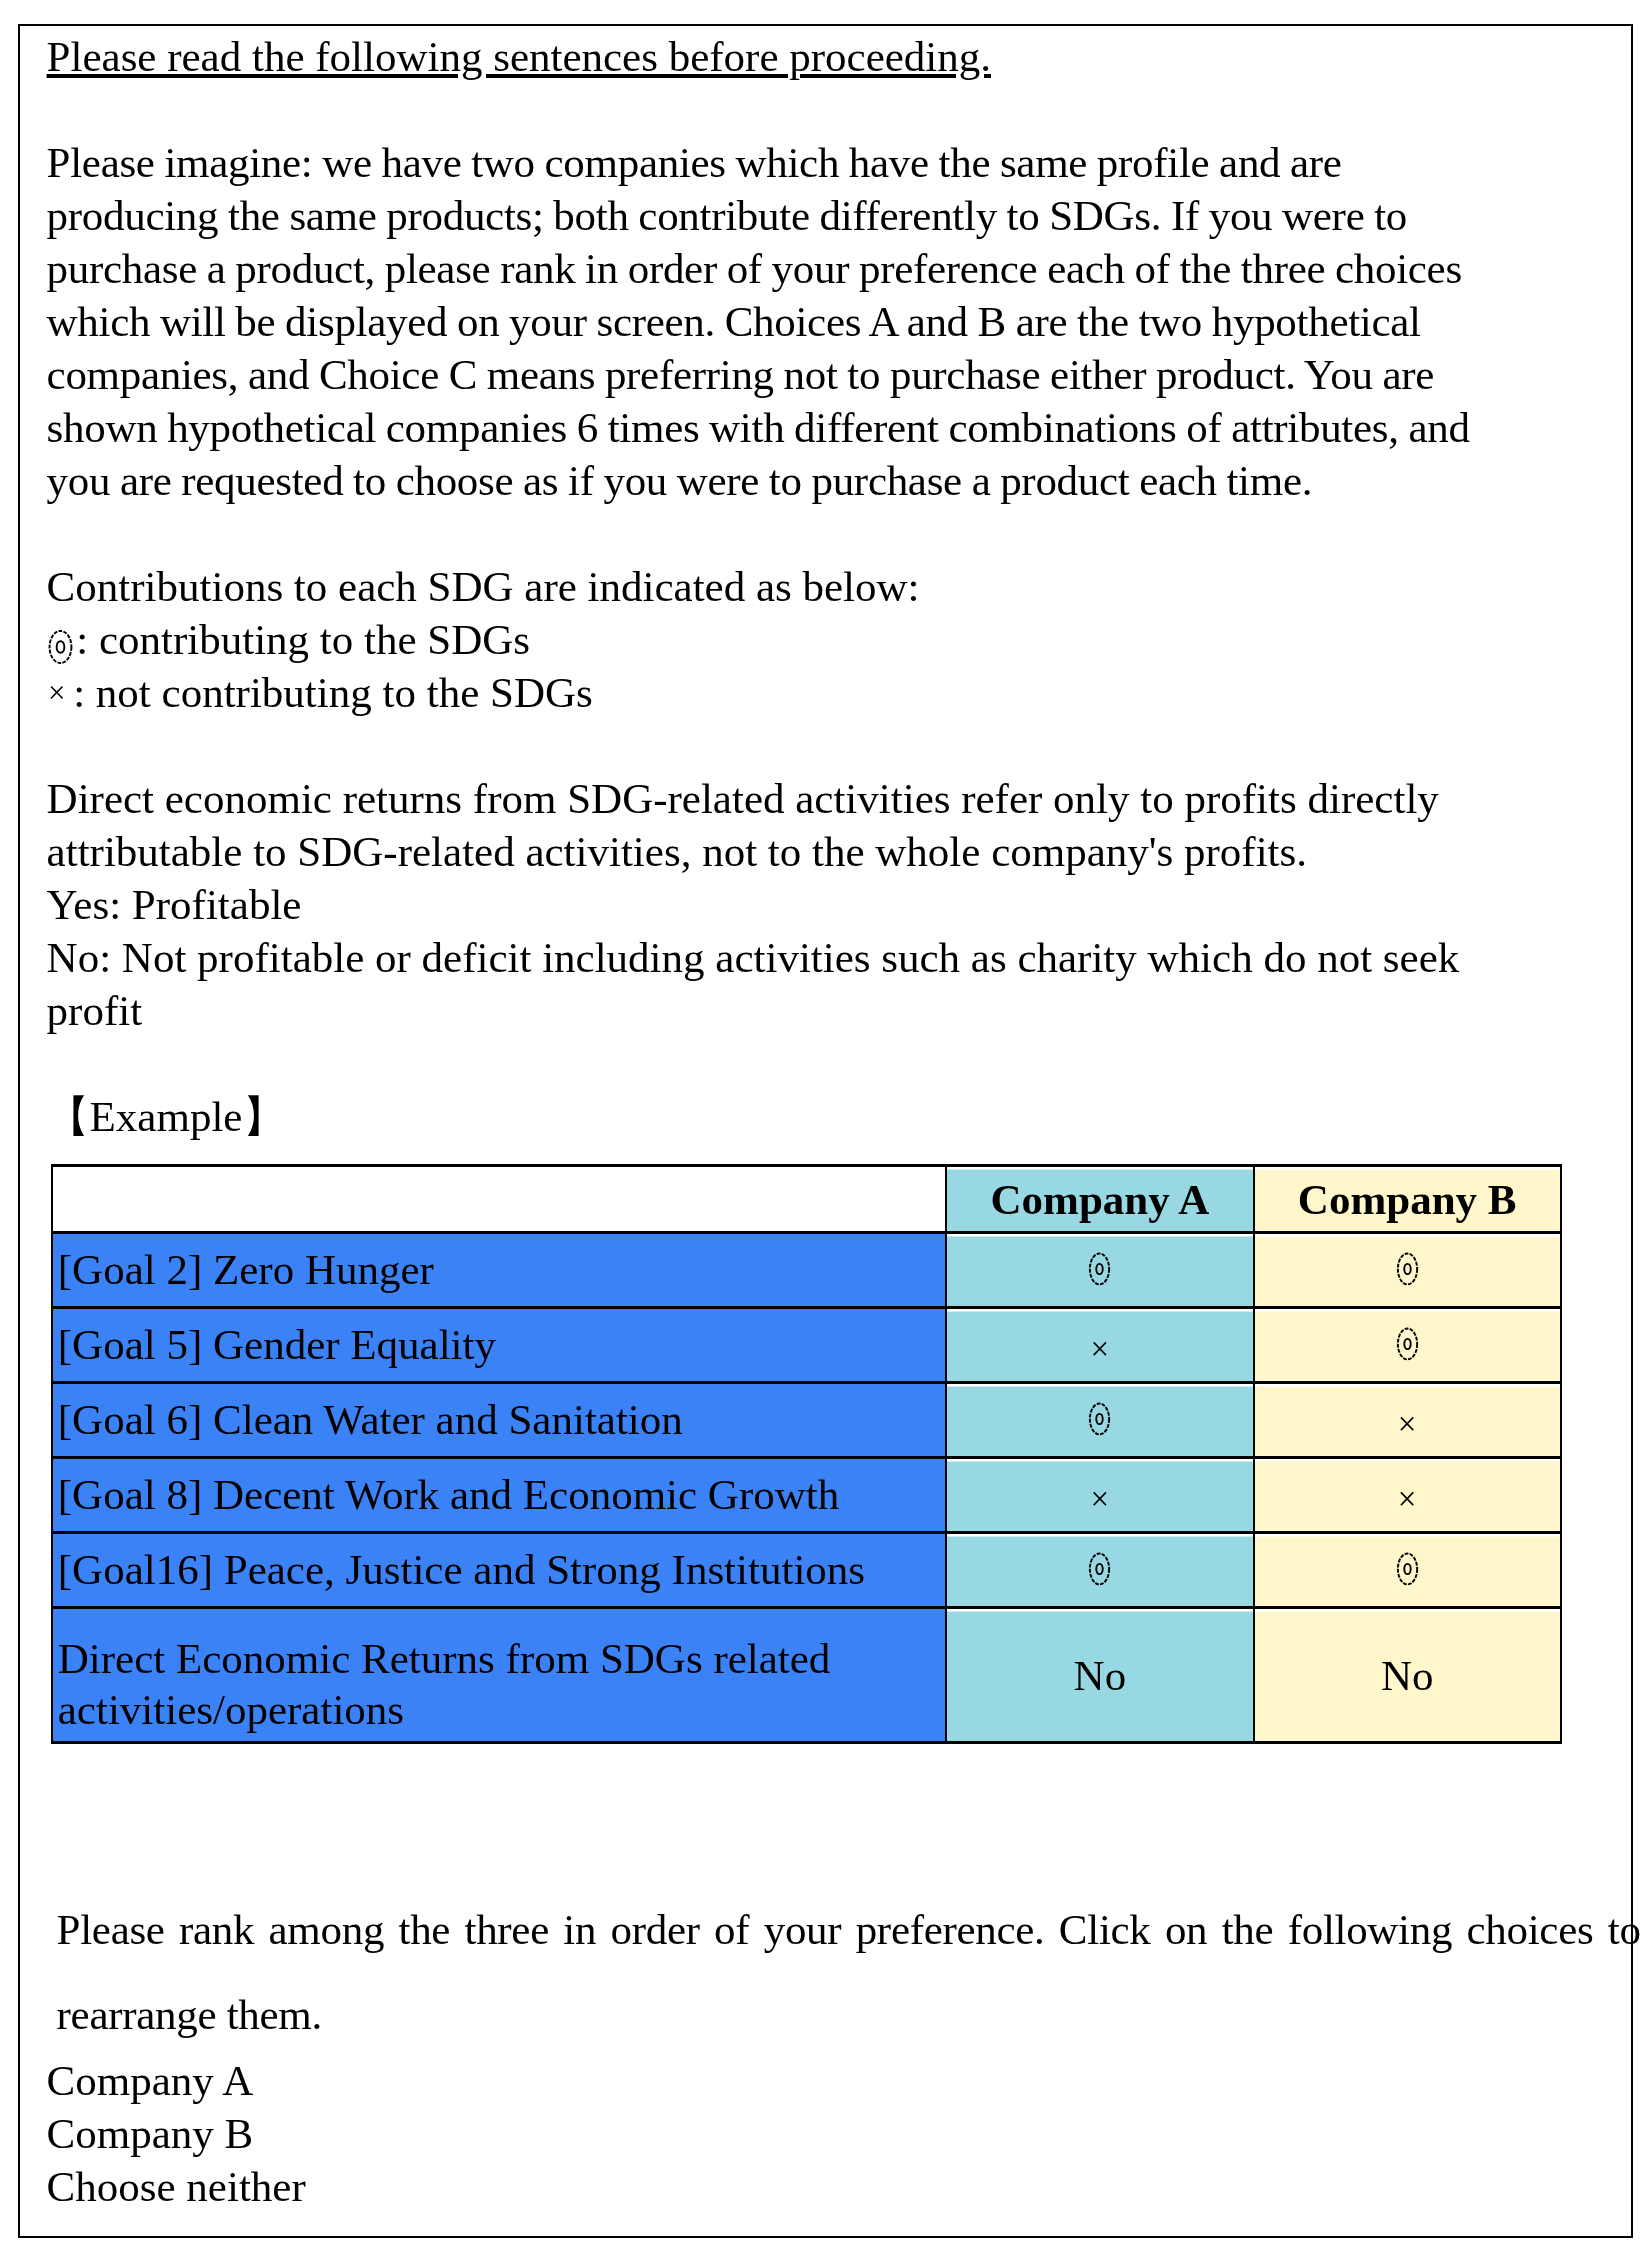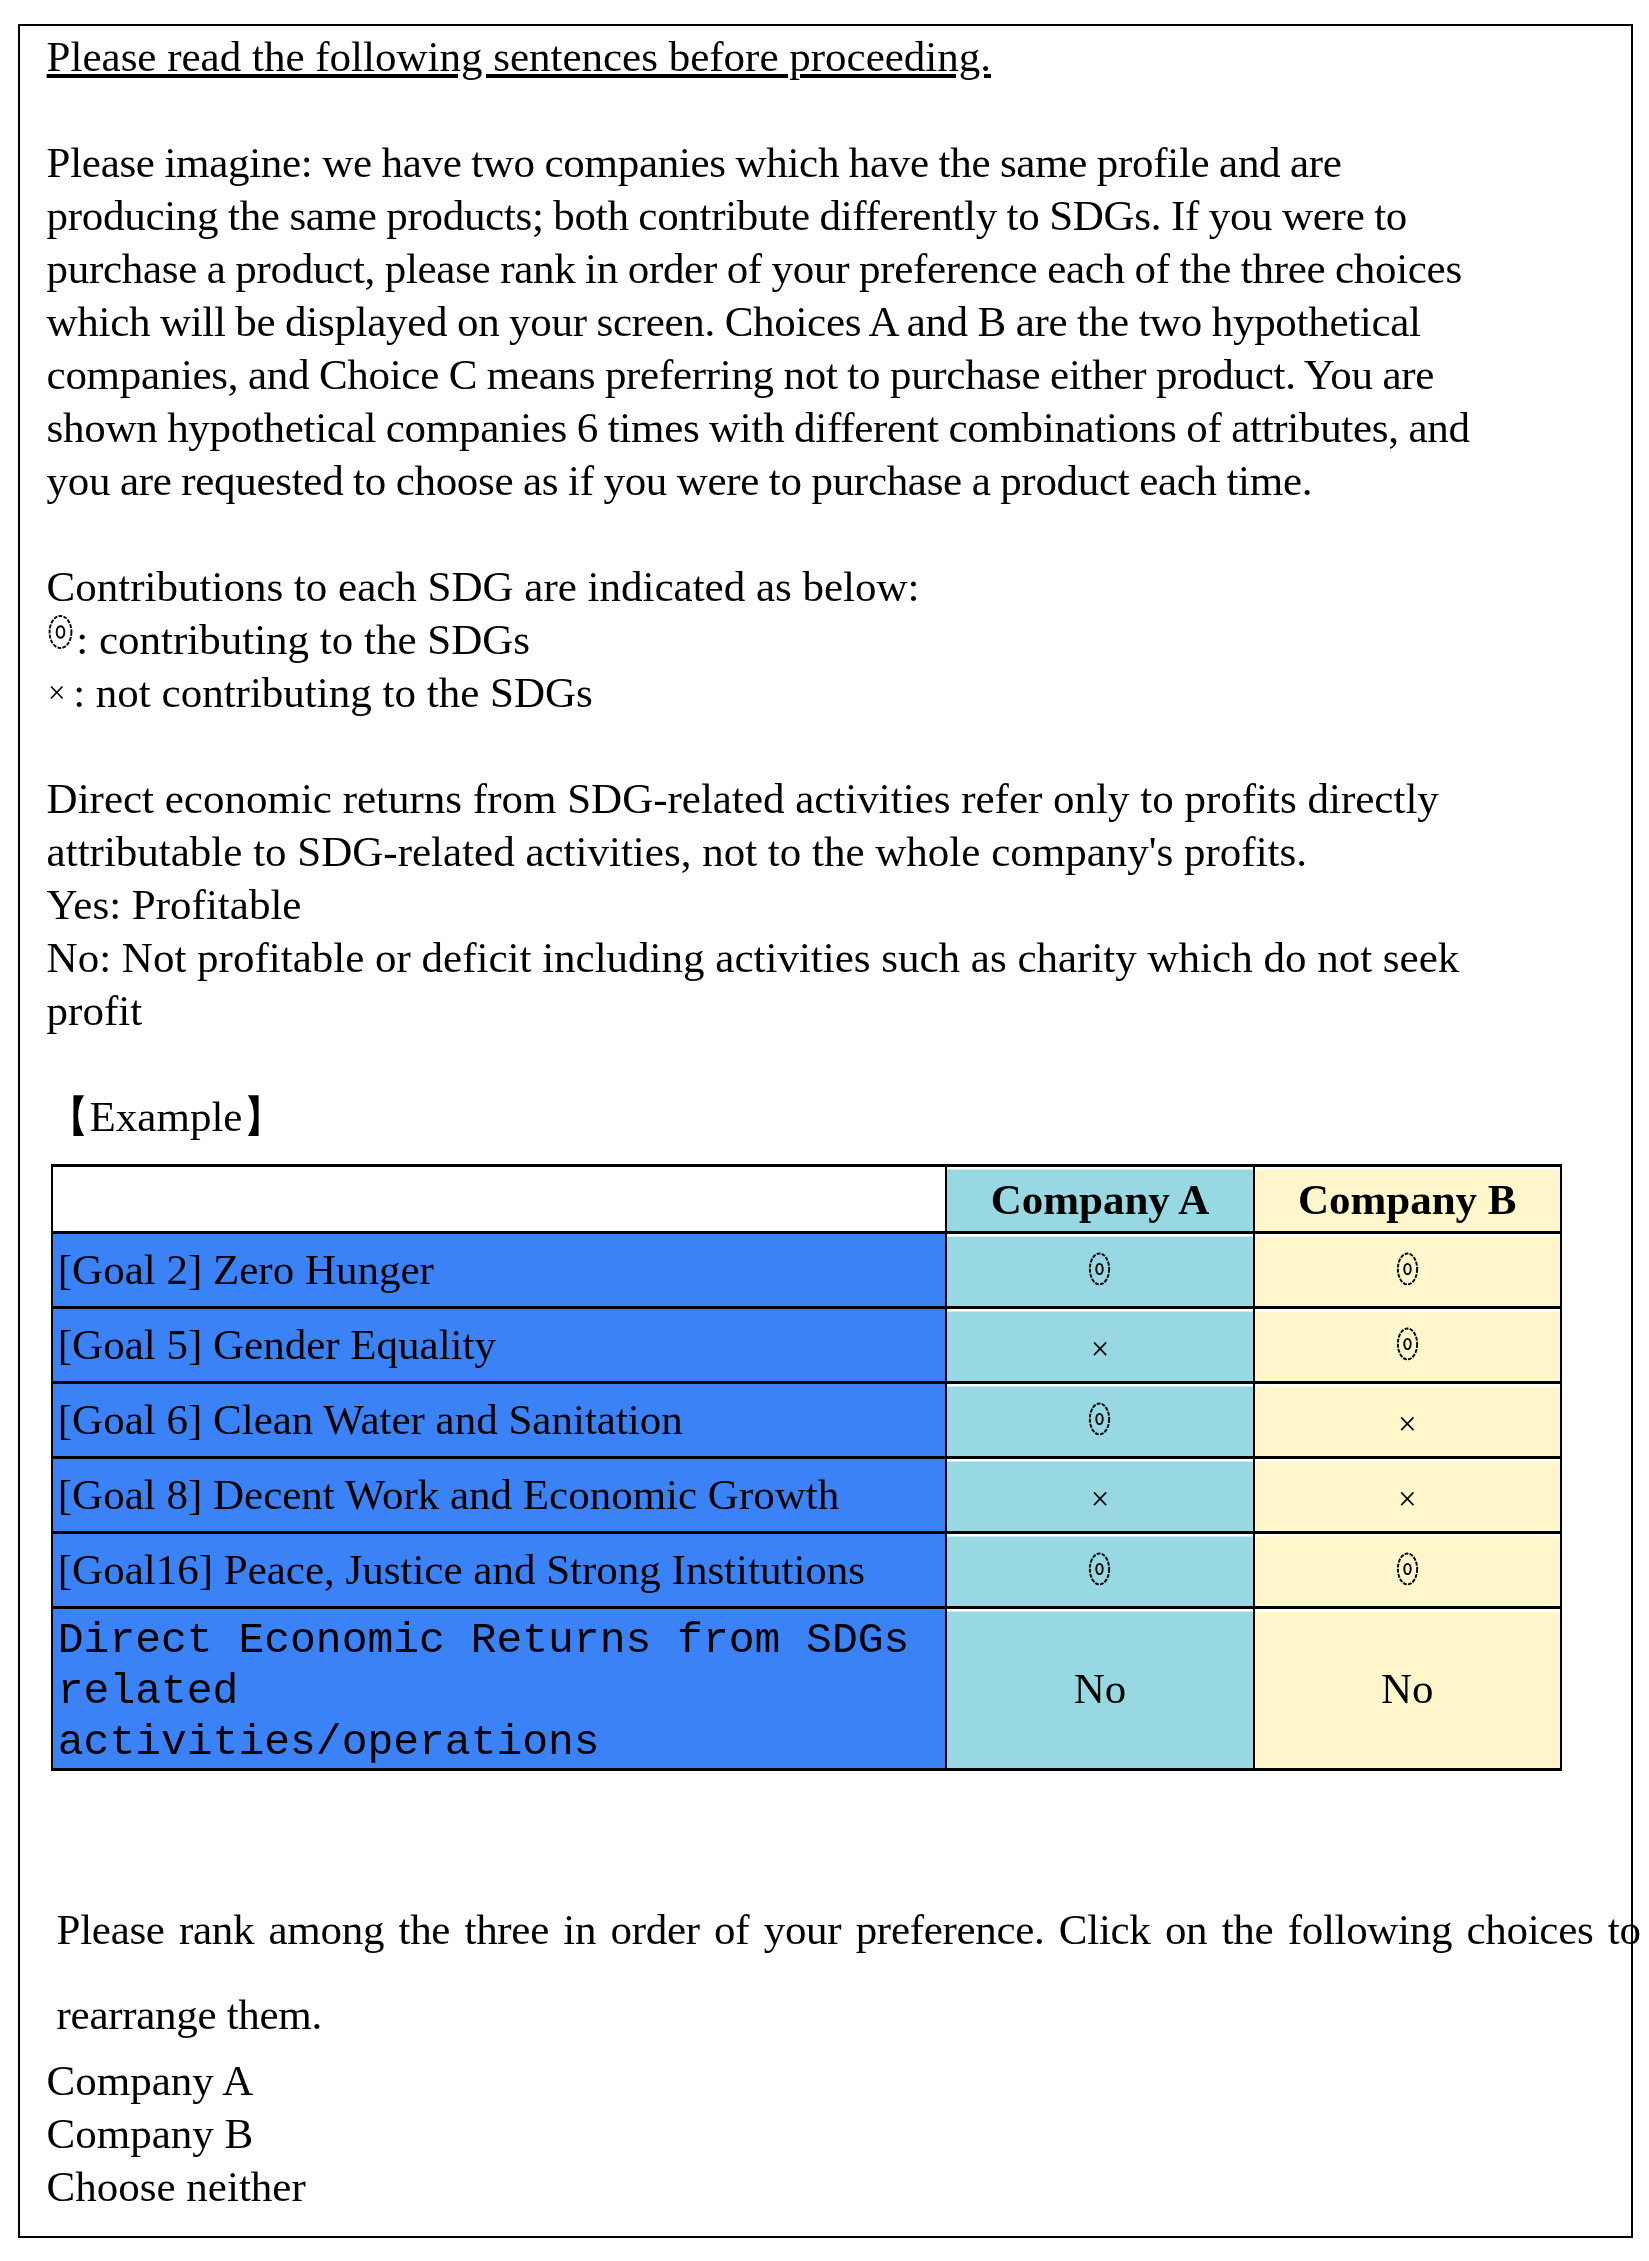--- a/index.html
+++ b/index.html
@@ -32,21 +32,21 @@
     font-size: 43px;
     line-height: 53px;
   }
   .p { margin: 0; text-decoration: underline; }
   .gap { height: 53px; }
   .intro-para {
     width: 1584px;
     letter-spacing: -0.3px;
     word-spacing: -0.7px;
   }
-  .legend-line { display: flex; align-items: flex-start; }
+  .legend-line { display: flex; align-items: flex-end; }
   .sym-circle {
     display: inline-block;
     width: 27px;
     height: 38px;
     position: relative;
     margin-right: 2.6px;
     vertical-align: middle;
   }
   .sym-circle svg { display: block; }
   .sym-x {
@@ -97,21 +97,21 @@
     box-shadow: inset 0 2.6px 0 #ffffff;
   }
   .example-table tr.last td { border-bottom: 3.9px solid #000; }
   .example-table th {
     font-weight: bold;
     height: 64px;
   }
   .example-table th.row-label { background: #ffffff; }
   .example-table tr.goal td { height: 72px; }
   .example-table tr.last td { height: 115px; }
-  .example-table tr.last td.row-label { line-height: 51px; padding-top: 6px; font-family: Liberation Mono, monospace; }
+  .example-table tr.last td.row-label { line-height: 51px; padding-top: 17px; }
   .mark-circle { display: inline-block; vertical-align: middle; }
   .mark-x { font-size: 33px; }
 
   .rank-para {
     position: absolute;
     left: 37px;
     top: 1861px;
     width: 1584px;
     font-size: 43px;
     line-height: 85px;

